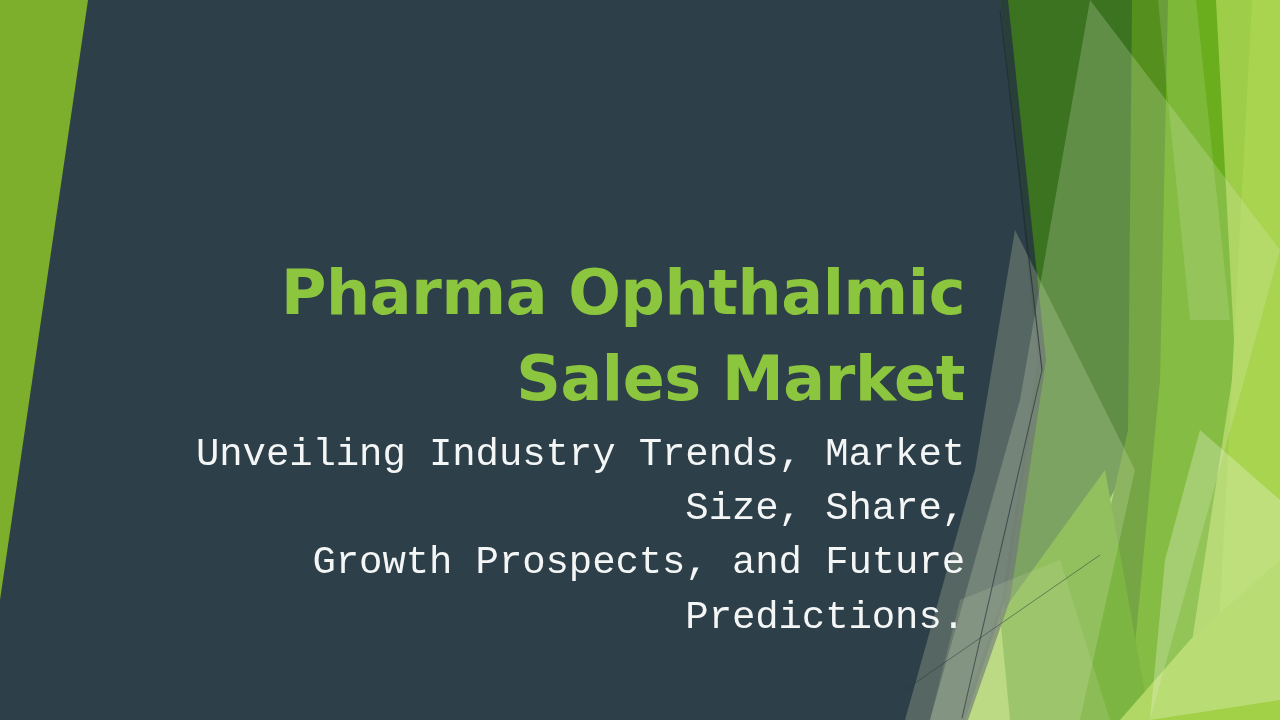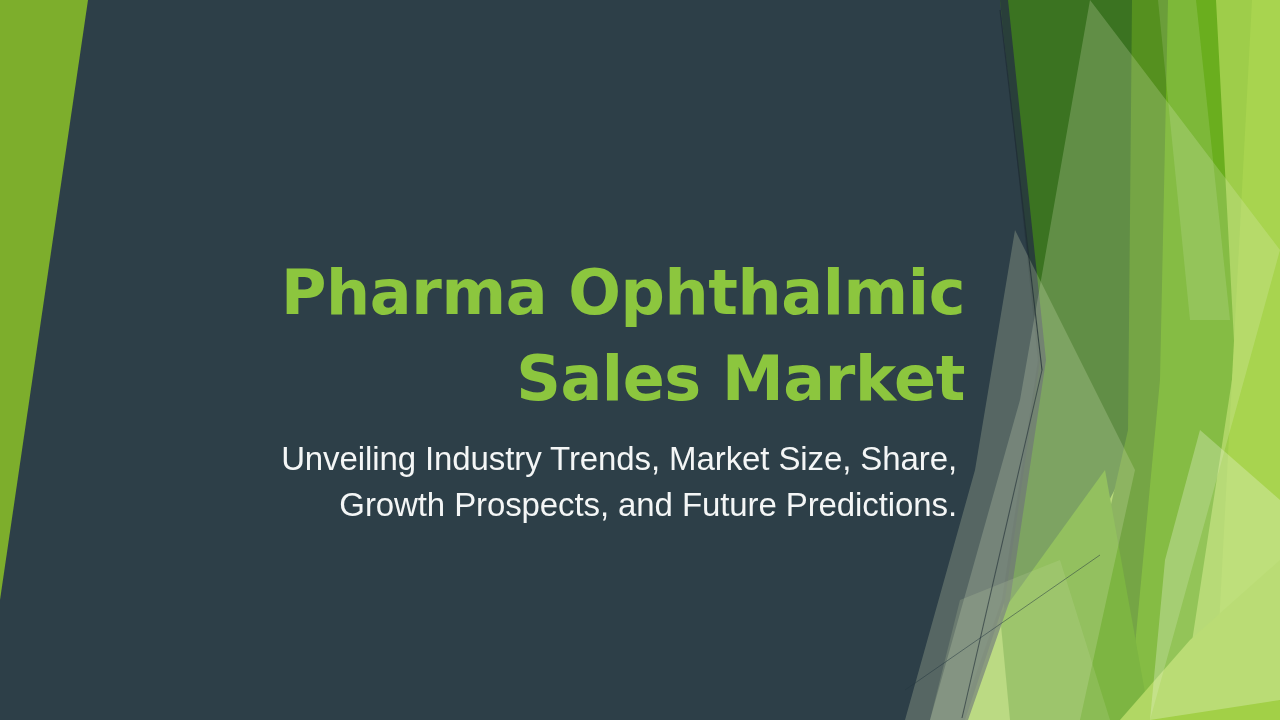--- a/index.html
+++ b/index.html
@@ -52,24 +52,24 @@
     letter-spacing: -0.4px;
     color: #8cc63e;
     white-space: pre-line;
   }
   #subtitle-block {
     left: 190px;
     top: 428px;
     width: 775px;
   }
   #slide-subtitle {
-    margin: 8px;
-    font-family: Liberation Sans, sans-serif;
+    margin: 0;
+    font-family: Liberation Mono, monospace;
     font-weight: normal;
-    font-size: 33px;
+    font-size: 39px;
     line-height: 1.39;
     letter-spacing: -0.1px;
     color: #f4f6f6;
     white-space: pre-line;
   }
 </style>
 </head>
 <body>
 
 <div id="slide">

